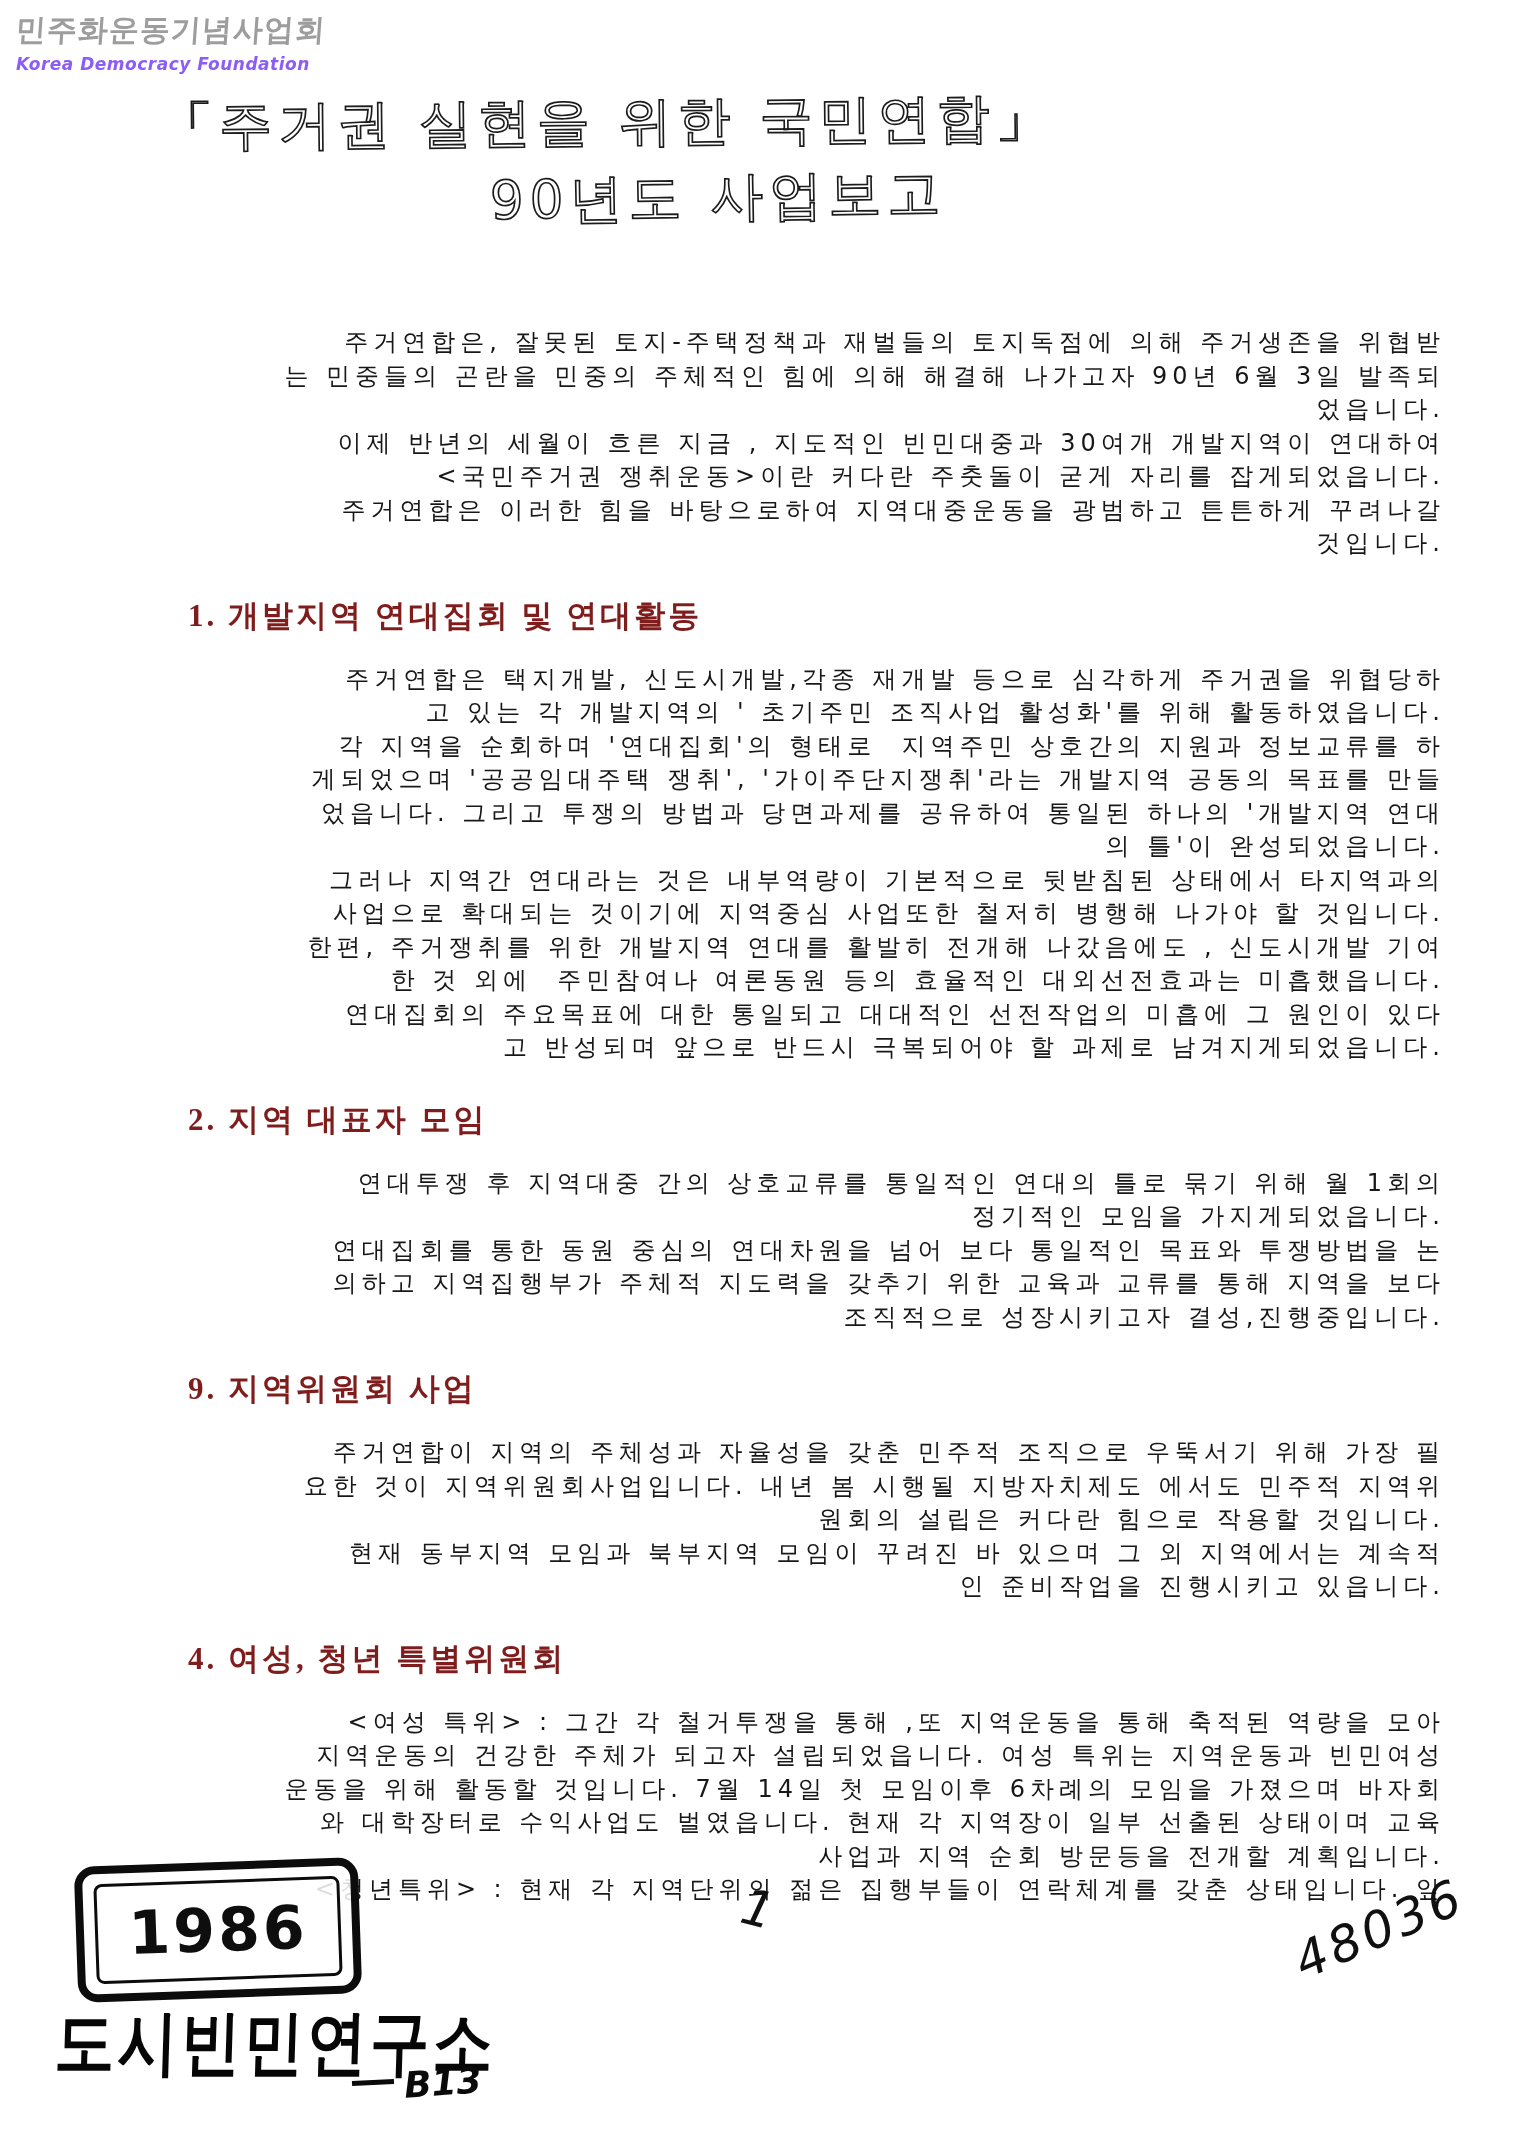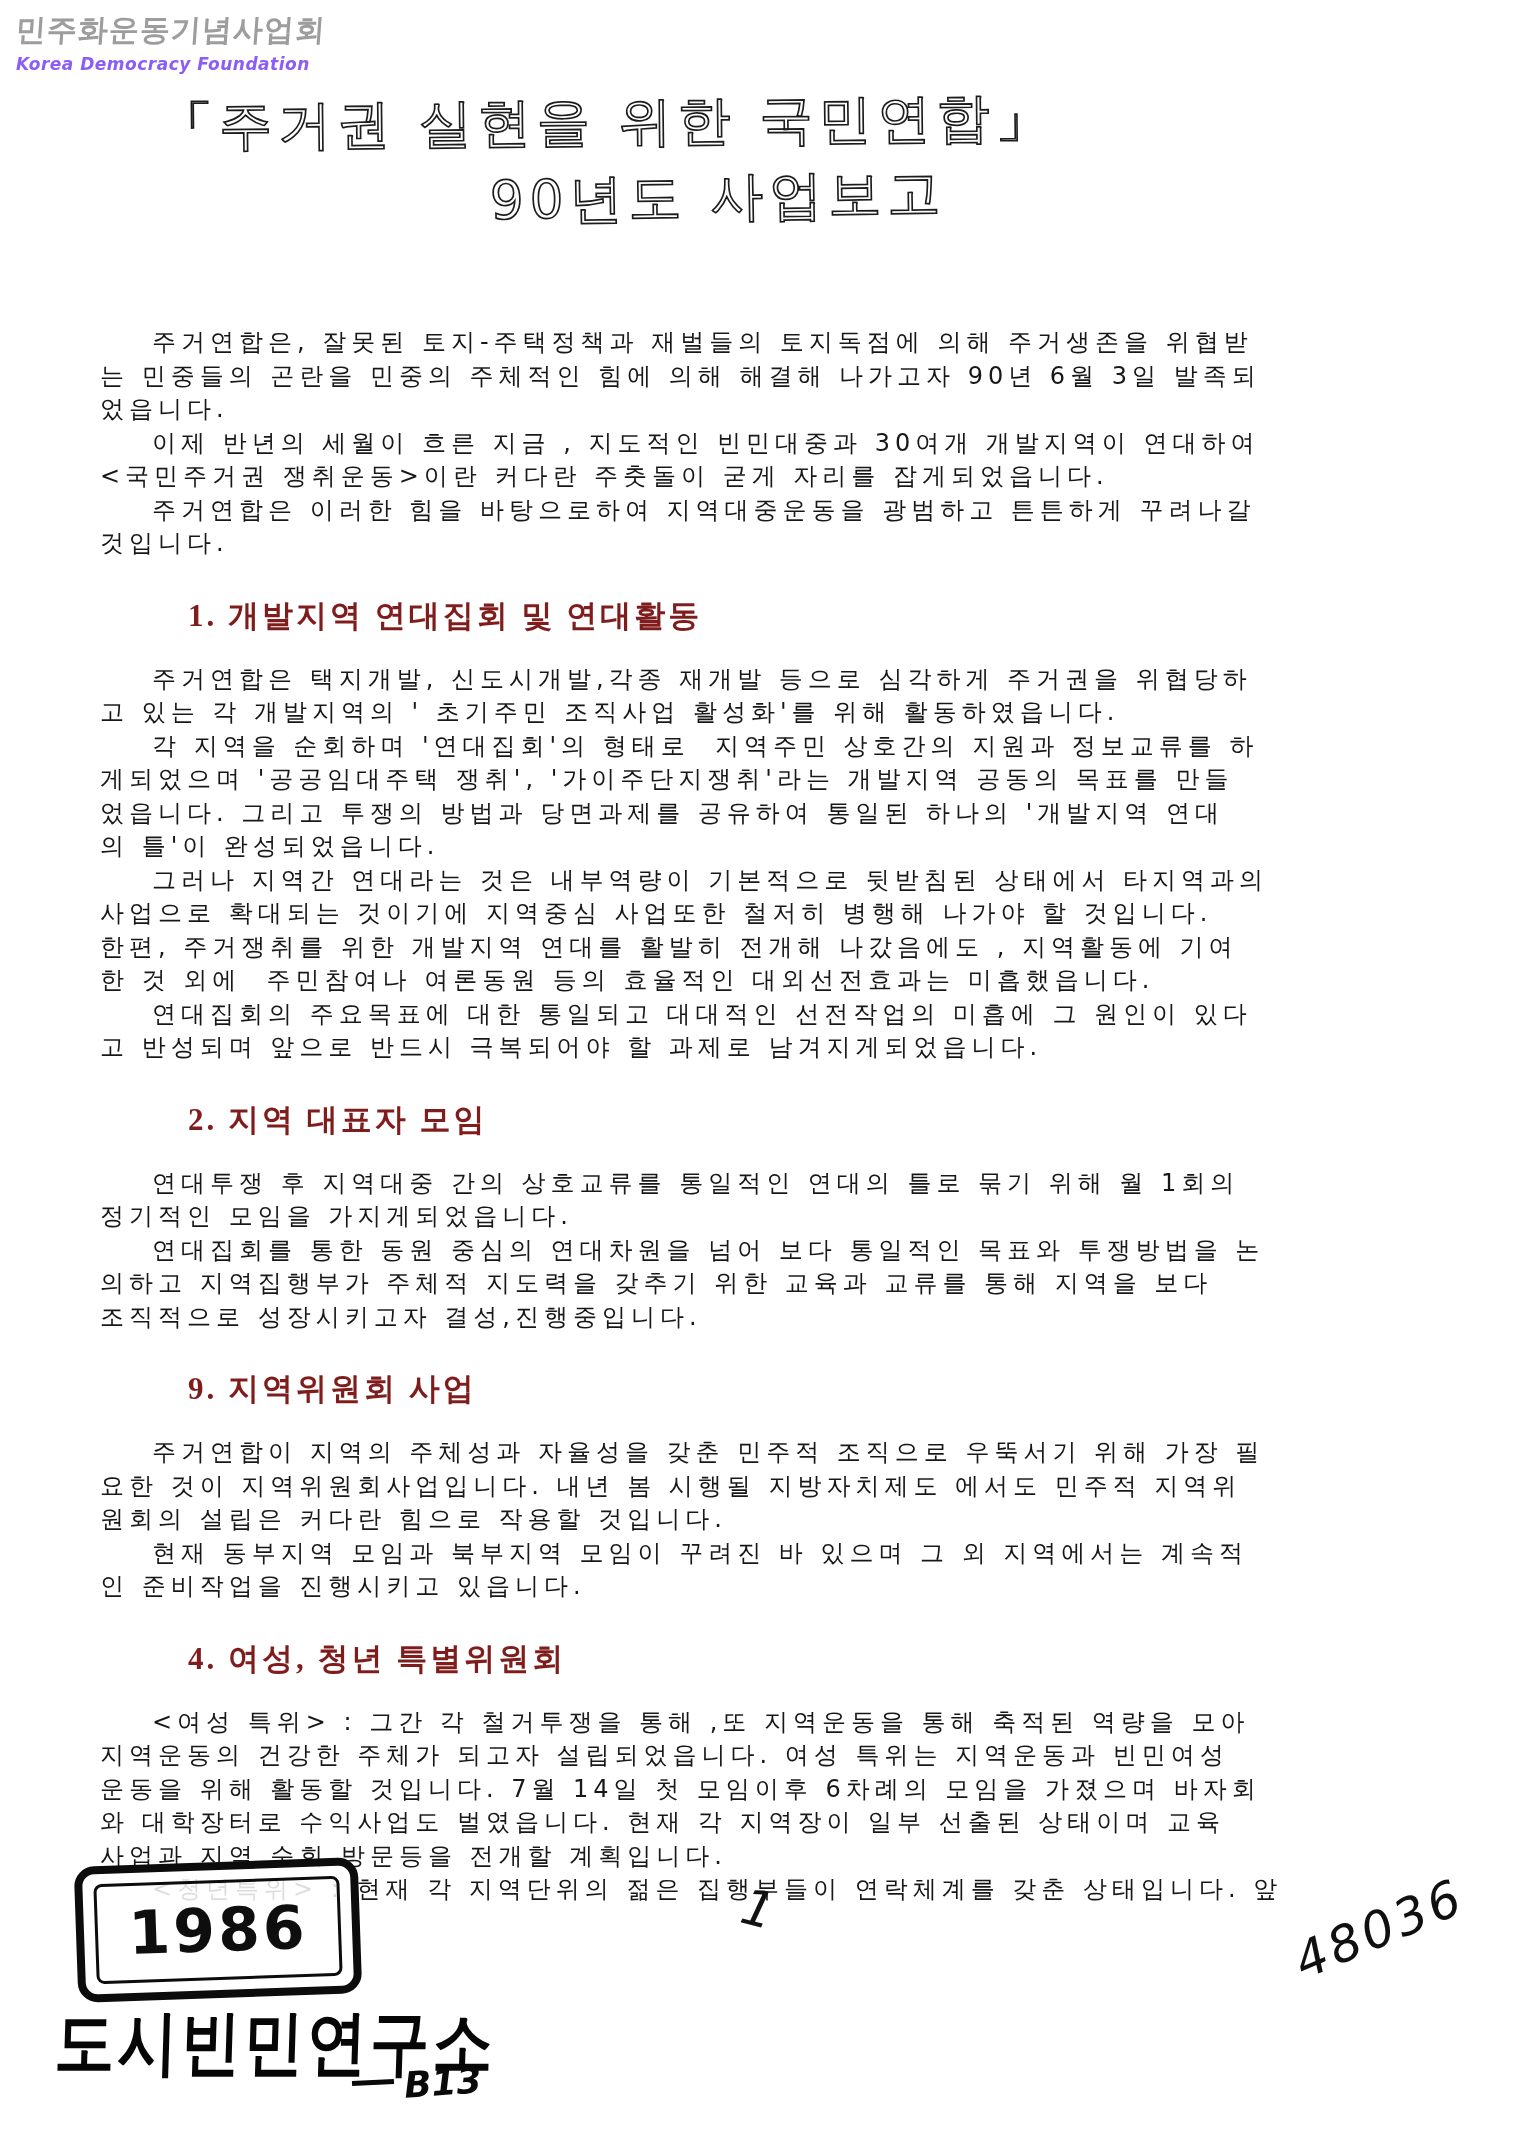--- a/index.html
+++ b/index.html
@@ -35,20 +35,21 @@
   .title-line2{margin-left:330px;margin-top:2px;transform:rotate(-1deg);}
   
   .content{
     position:absolute;top:326px;left:100px;width:1345px;
   }
   p.body{
     margin:0;
     font-size:24px;line-height:33.5px;letter-spacing:5px;
     white-space:pre-wrap;
     color:#171717;
+    text-align:right;
   }
   p.indent{text-indent:52px;}
   h2.sec{
     margin:34px 0 26px 88px;
     font-family:"Liberation Serif","DejaVu Serif",serif;
     font-size:31px;font-weight:600;letter-spacing:3px;color:#7f1d1d;
     white-space:nowrap;
   }
   
   .stamp{
@@ -121,21 +122,21 @@
 
     <h2 class="sec">1. 개발지역 연대집회 및 연대활동</h2>
     <p class="body indent">주거연합은 택지개발, 신도시개발,각종 재개발 등으로 심각하게 주거권을 위협당하
 고 있는 각 개발지역의 ' 초기주민 조직사업 활성화'를 위해 활동하였읍니다.</p>
     <p class="body indent">각 지역을 순회하며 '연대집회'의 형태로  지역주민 상호간의 지원과 정보교류를 하
 게되었으며 '공공임대주택 쟁취', '가이주단지쟁취'라는 개발지역 공동의 목표를 만들
 었읍니다. 그리고 투쟁의 방법과 당면과제를 공유하여 통일된 하나의 '개발지역 연대
 의 틀'이 완성되었읍니다.</p>
     <p class="body indent">그러나 지역간 연대라는 것은 내부역량이 기본적으로 뒷받침된 상태에서 타지역과의
 사업으로 확대되는 것이기에 지역중심 사업또한 철저히 병행해 나가야 할 것입니다.</p>
-    <p class="body">한편, 주거쟁취를 위한 개발지역 연대를 활발히 전개해 나갔음에도 , 지역활동에 기여
+    <p class="body">한편, 주거쟁취를 위한 개발지역 연대를 활발히 전개해 나갔음에도 , 신도시개발 기여
 한 것 외에  주민참여나 여론동원 등의 효율적인 대외선전효과는 미흡했읍니다.</p>
     <p class="body indent">연대집회의 주요목표에 대한 통일되고 대대적인 선전작업의 미흡에 그 원인이 있다
 고 반성되며 앞으로 반드시 극복되어야 할 과제로 남겨지게되었읍니다.</p>
 
     <h2 class="sec">2. 지역 대표자 모임</h2>
     <p class="body indent">연대투쟁 후 지역대중 간의 상호교류를 통일적인 연대의 틀로 묶기 위해 월 1회의
 정기적인 모임을 가지게되었읍니다.</p>
     <p class="body indent">연대집회를 통한 동원 중심의 연대차원을 넘어 보다 통일적인 목표와 투쟁방법을 논
 의하고 지역집행부가 주체적 지도력을 갖추기 위한 교육과 교류를 통해 지역을 보다
 조직적으로 성장시키고자 결성,진행중입니다.</p>

